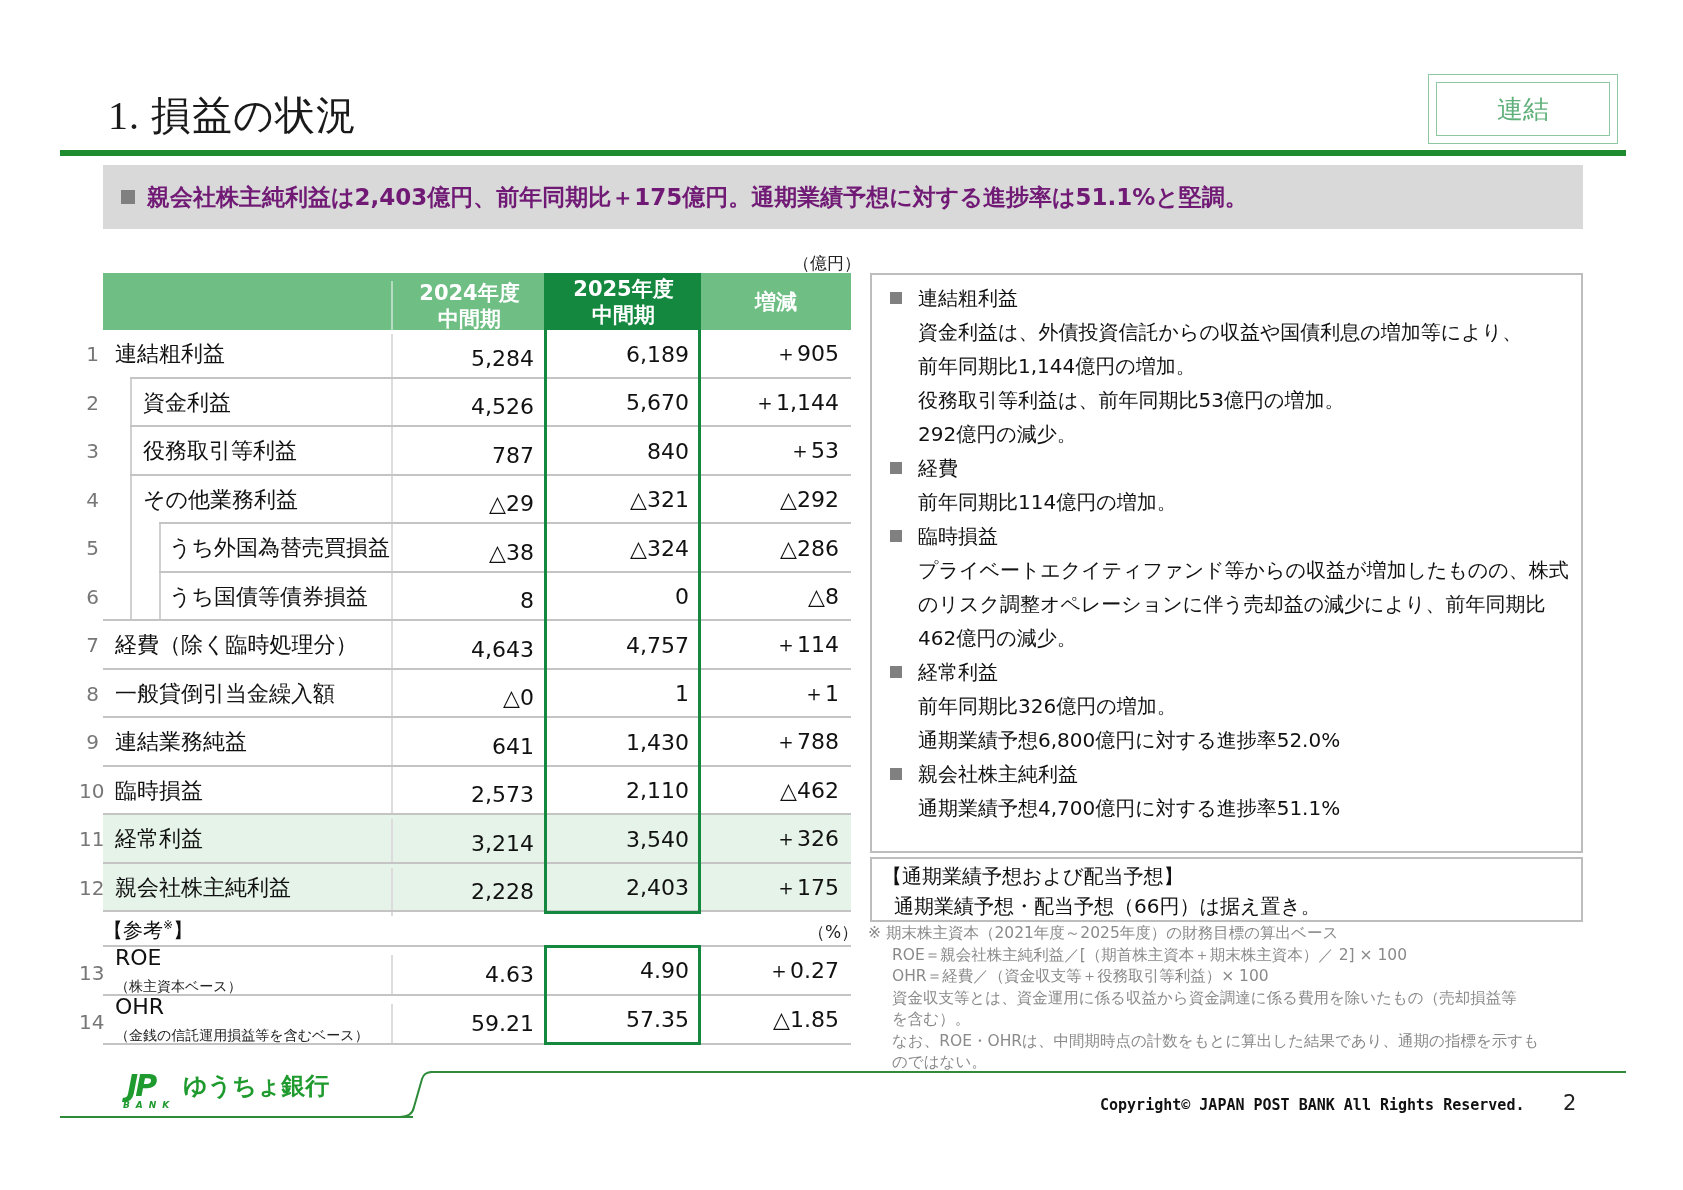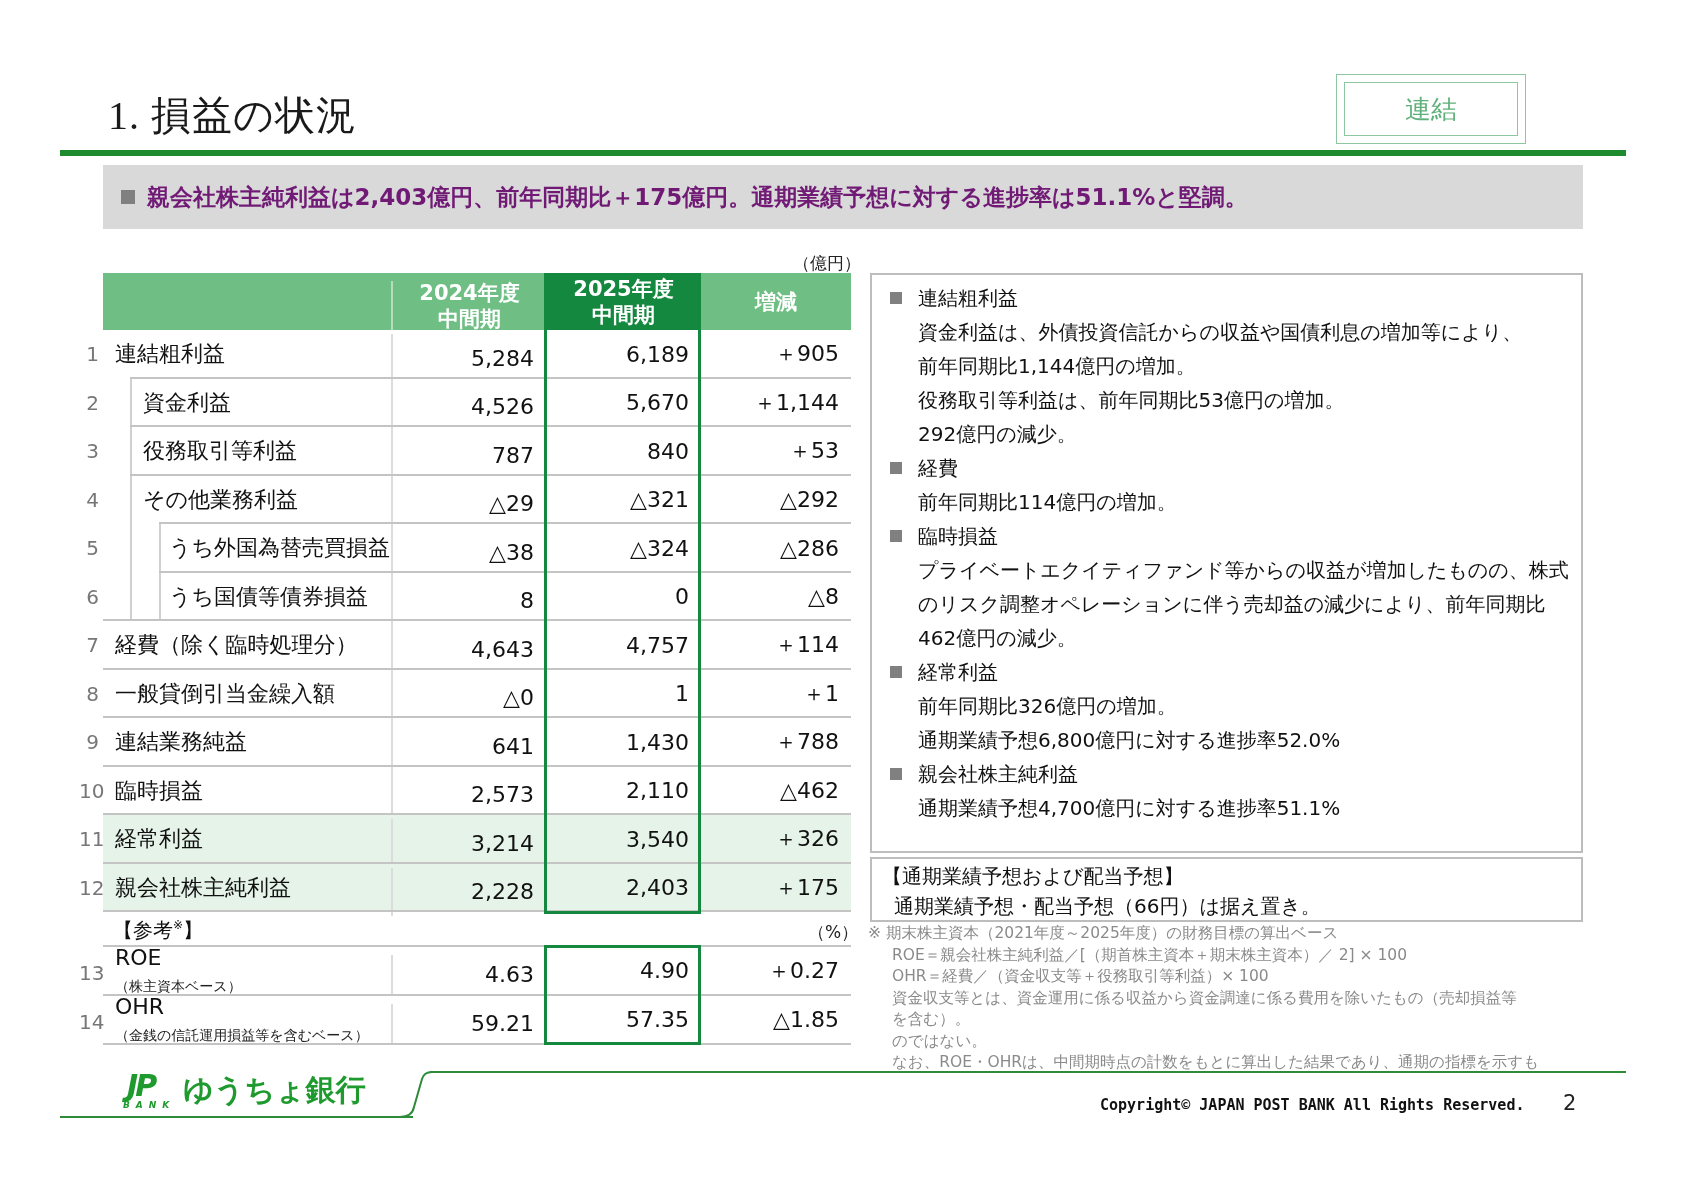--- a/index.html
+++ b/index.html
@@ -1,20 +1,20 @@
 <!DOCTYPE html>
 <html><head>
 <meta charset="utf-8">
 <style>
   * { box-sizing: border-box; margin: 0; padding: 0; }
   html, body { width: 1683px; height: 1190px; background: #ffffff; overflow: hidden; }
   body { position: relative; font-family: "DejaVu Sans", "Liberation Sans", sans-serif; color: #111; }
 
   .title { position: absolute; left: 108px; top: 88px; font-size: 40px; color: #1a1a1a; letter-spacing: 1px; font-family: Liberation Serif, serif; }
-  .scope-box { position: absolute; left: 1336px; top: 74px; width: 190px; height: 70px; border: 1px solid #8cc79f; padding: 7px; }
+  .scope-box { position: absolute; left: 1428px; top: 74px; width: 190px; height: 70px; border: 1px solid #8cc79f; padding: 7px; }
   .scope-inner { width: 100%; height: 100%; border: 1.5px solid #8cc79f; display: flex; align-items: center; justify-content: center; color: #5fb07a; font-size: 26px; }
   .title-rule { position: absolute; left: 60px; top: 150px; width: 1566px; height: 6px; background: #1e8c2e; }
 
   .headline { position: absolute; left: 103px; top: 165px; width: 1480px; height: 64px; background: #d9d9d9; display: flex; align-items: center; padding-left: 18px; font-size: 23px; font-weight: bold; color: #701a75; }
   .headline .sq { display: inline-block; width: 14px; height: 14px; background: #808080; margin-right: 12px; }
 
   .unit-label { position: absolute; font-size: 17px; color: #222; }
 
   
   .pl-table { position: absolute; left: 103px; top: 273px; width: 748px; }
@@ -32,21 +32,21 @@
   .row .c-v3 { padding-right: 12px; }
   .row .c-v1 { border-left: 2px solid #dcdcdc; }
   .row .c-v2 { border-left: 1px solid transparent; }
   .row.shaded { background: #e6f3e9; }
   .rowline { position: absolute; right: 0; bottom: 0; height: 2px; background: #c4c4c4; }
   .rnum { position: absolute; left: -24px; width: 20px; text-align: right; font-size: 20px; color: #777; }
   .indent-bar { position: absolute; top: 0; bottom: 0; width: 2px; background: #d0d0d0; }
 
   .hl-col { position: absolute; border: 3px solid #14883f; pointer-events: none; }
 
-  .ref-label { position: absolute; left: 113px; top: 917px; font-size: 20px; }
+  .ref-label { position: absolute; left: 103px; top: 917px; font-size: 20px; }
   .ref-label sup { font-size: 12px; }
 
   .ref-table { position: absolute; left: 103px; top: 945px; width: 748px; border-top: 2px solid #c4c4c4; }
   .ref-row { position: relative; height: 49px; display: flex; border-bottom: 2px solid #c4c4c4; }
   .ref-row .c { display: flex; align-items: center; font-size: 22px; }
   .ref-row .c-v1, .ref-row .c-v2, .ref-row .c-v3 { justify-content: flex-end; padding-right: 12px; }
   .ref-row .c-v1 { border-left: 2px solid #dcdcdc; }
   .ref-row .c-label { flex-direction: column; align-items: flex-start; justify-content: space-between; padding-left: 12px; line-height: 22px; }
   .ref-row .sub { font-size: 14px; color: #222; line-height: 16px; }
 
@@ -64,21 +64,21 @@
   .notes .ind { padding-left: 24px; }
 
   .footer-rule-left { position: absolute; left: 60px; top: 1116px; width: 353px; height: 2px; background: #2e8b3a; }
   .footer-rule-right { position: absolute; left: 430px; top: 1071px; width: 1196px; height: 2px; background: #2e8b3a; }
   .footer-curve { position: absolute; left: 400px; top: 1071px; width: 40px; height: 47px; }
 
   .logo { position: absolute; left: 123px; top: 1068px; display: flex; align-items: flex-start; }
   .logo-jp { position: relative; width: 50px; height: 46px; }
   .logo-jp .jp { position: absolute; left: 4px; top: 0; font-size: 30px; font-weight: bold; font-style: italic; color: #1f9a2e; letter-spacing: -3px; }
   .logo-jp .bank { position: absolute; left: 0; top: 32px; font-size: 9px; font-weight: bold; font-style: italic; color: #1f9a2e; letter-spacing: 6px; }
-  .logo-name { font-size: 30px; font-weight: bold; color: #1f9a2e; margin-left: 10px; margin-top: 2px; }
+  .logo-name { font-size: 24px; font-weight: bold; color: #1f9a2e; margin-left: 10px; margin-top: 2px; }
 
   .copyright { position: absolute; left: 1100px; top: 1096px; font-family: "DejaVu Sans Mono", "Liberation Mono", monospace; font-size: 15px; font-weight: bold; color: #111; }
   .page-num { position: absolute; left: 1563px; top: 1091px; font-size: 21px; color: #222; }
 </style>
 </head>
 <body>
 
 <div class="title">1. 損益の状況</div>
 <div class="scope-box">
   <div class="scope-inner">連結</div>
@@ -313,22 +313,22 @@
   <div>【通期業績予想および配当予想】</div>
   <div class="fb-body">通期業績予想・配当予想（66円）は据え置き。</div>
 </div>
 
 <div class="notes">
   <div>※ 期末株主資本（2021年度～2025年度）の財務目標の算出ベース</div>
   <div class="ind">ROE＝親会社株主純利益／[（期首株主資本＋期末株主資本）／ 2] × 100</div>
   <div class="ind">OHR＝経費／（資金収支等＋役務取引等利益）× 100</div>
   <div class="ind">資金収支等とは、資金運用に係る収益から資金調達に係る費用を除いたもの（売却損益等</div>
   <div class="ind">を含む）。</div>
+  <div class="ind">なお、ROE・OHRは、中間期時点の計数をもとに算出した結果であり、通期の指標を示すも</div>
   <div class="ind">のではない。</div>
-  <div class="ind">なお、ROE・OHRは、中間期時点の計数をもとに算出した結果であり、通期の指標を示すも</div>
 </div>
 
 <div class="footer-rule-left"></div>
 <svg class="footer-curve" viewBox="0 0 40 47">
   <path d="M0 46 Q12 46 14 36 L22 8 Q24 1 32 1 L40 1" fill="none" stroke="#2e8b3a" stroke-width="2"></path>
 </svg>
 <div class="footer-rule-right"></div>
 
 <div class="logo">
   <div class="logo-jp">

